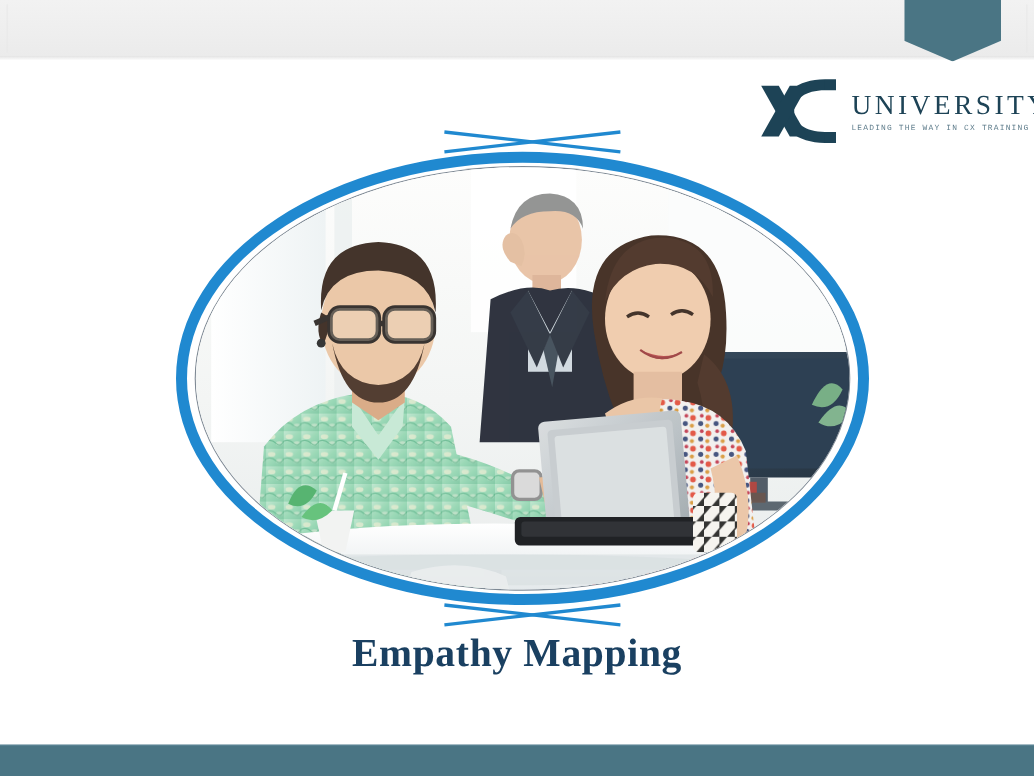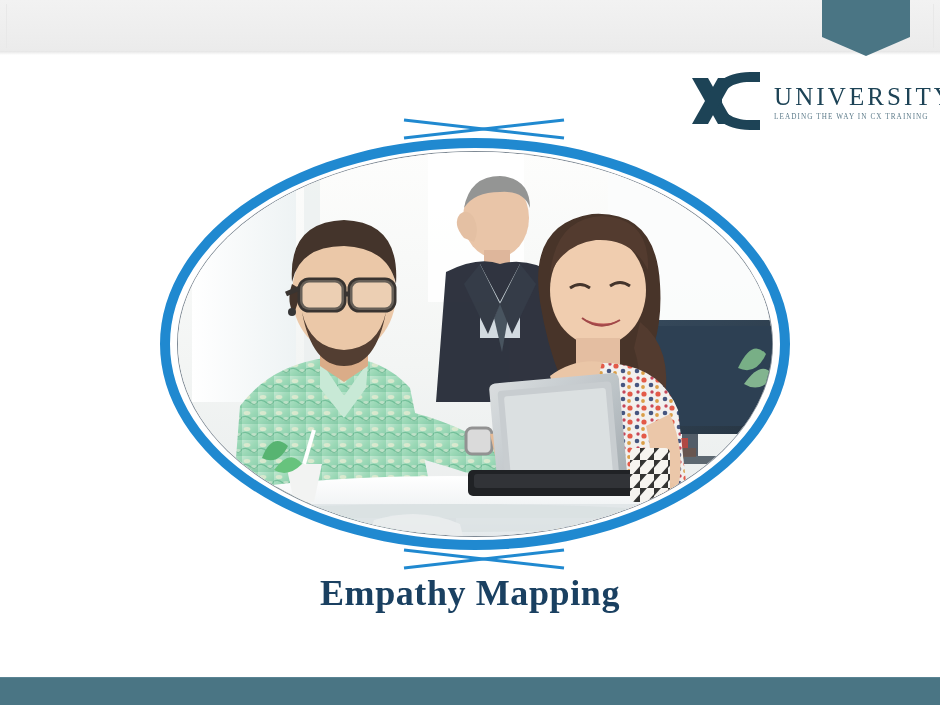--- a/index.html
+++ b/index.html
@@ -43,21 +43,21 @@
   #logo-text{
     position:absolute;left:86px;top:16px;width:152px;
   }
   #logo-wordmark{
     font-family:"Liberation Serif", serif;
     font-size:25px;letter-spacing:3.1px;
     color:#1d4356;font-weight:400;line-height:1;
     white-space:nowrap;
   }
   #logo-tagline{
-    font-family:Liberation Serif, serif;
+    font-family:Liberation Mono, monospace;
     font-size:7.2px;letter-spacing:1.08px;
     color:#5d7b8a;margin-top:4px;white-space:nowrap;
   }
 
   
   #hero{
     position:absolute;left:152px;top:118px;width:646px;height:452px;
   }
   #cross-top,#cross-bottom{
     position:absolute;left:0;width:646px;height:34px;

